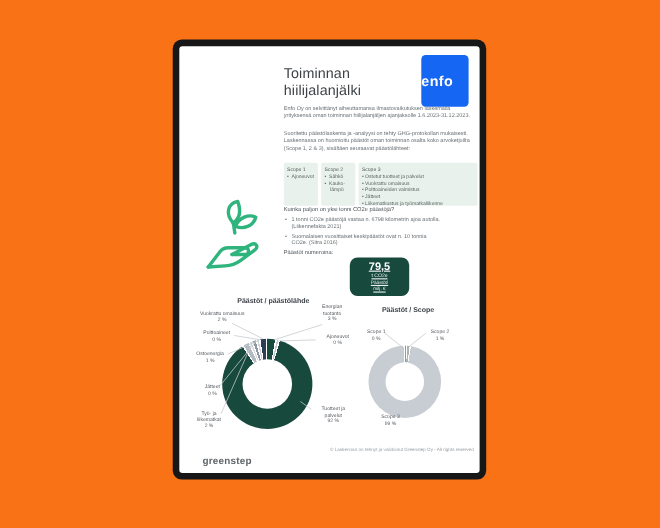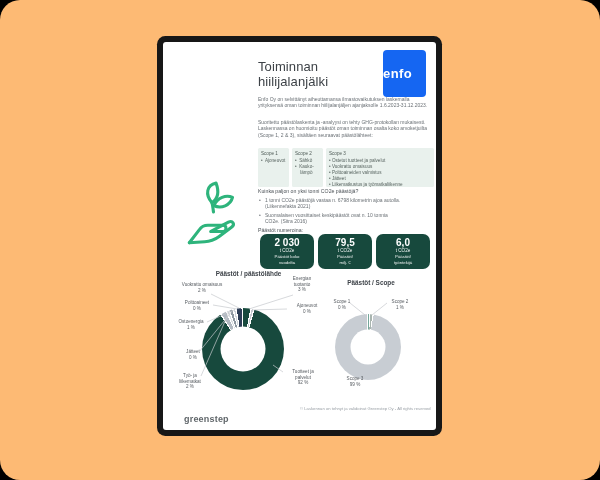--- a/index.html
+++ b/index.html
@@ -1,17 +1,17 @@
 <!DOCTYPE html>
 <html><head>
 <meta charset="utf-8">
 <style>
   html,body{margin:0;padding:0;background:#000;}
-  .stage{position:relative;width:600px;height:480px;background:#fdba74;overflow:hidden;
-         font-family:"Liberation Sans",sans-serif;border-radius:20px;}
+  .stage{position:relative;width:600px;height:480px;background:#f97316;overflow:hidden;
+         font-family:"Liberation Sans",sans-serif;}
   .page{position:absolute;left:163px;top:42px;width:273px;height:388px;background:#ffffff;
         border-radius:3px;box-shadow:0 0 0 6px #171717;}
   .page *{box-sizing:border-box;}
 
   .page-title{position:absolute;left:95px;top:17px;font-size:13px;line-height:15px;
               font-weight:500;color:#3d4247;white-space:pre-line;letter-spacing:.1px;}
   .enfo{position:absolute;left:220px;top:8px;width:43px;height:47px;background:#1566f2;
         border-radius:4px;display:flex;align-items:center;justify-content:flex-start;}
   .enfo span{color:#fff;font-size:13px;font-weight:700;letter-spacing:.4px;}
 
@@ -28,21 +28,21 @@
 
   .question{position:absolute;left:95px;top:146px;font-size:5.2px;color:#4c5257;}
   .fact{position:absolute;left:95px;width:176px;font-size:5px;line-height:6.2px;color:#6b7176;
         padding-left:7px;white-space:pre-line;}
   .fact::before{content:"•";position:absolute;left:1px;top:0;}
   #fact1{top:155px;} #fact2{top:170px;}
 
   .stats-label{position:absolute;left:95px;top:185px;font-size:5.2px;color:#4c5257;}
   .stat{position:absolute;top:192px;width:54px;height:35px;background:#17493d;border-radius:7px;
         color:#fff;text-align:center;padding-top:3px;}
-  #stat1{left:97px;} #stat2{left:155px;} #stat3{left:213px;}
+  #stat1{left:97px;} #stat2{left:155px;text-decoration:underline;} #stat3{left:213px;}
   .stat .sv{font-size:10px;font-weight:700;line-height:11px;}
   .stat .su{font-size:4.6px;line-height:5.4px;opacity:.95;}
   .stat .sc{font-size:4.3px;line-height:5.2px;margin-top:1px;opacity:.92;white-space:pre-line;}
 
   .chart-title{position:absolute;font-size:6.4px;font-weight:700;color:#3f444a;text-align:center;}
   #ct1{left:18px;top:228px;width:135px;} #ct2{left:148px;top:237px;width:120px;}
 
   .donut{position:absolute;border-radius:50%;}
   .donut::after{content:"";position:absolute;background:#fff;border-radius:50%;
                 left:50%;top:50%;transform:translate(-50%,-50%);}
@@ -113,37 +113,25 @@
     </svg>
 
     <div class="question">Kuinka paljon on yksi tonni CO2e päästöjä?</div>
     <div id="fact1" class="fact">1 tonni CO2e päästöjä vastaa n. 6798 kilometrin ajoa autolla.
 (Liikennefakta 2021)</div>
     <div id="fact2" class="fact">Suomalaisen vuosittaiset keskipäästöt ovat n. 10 tonnia
 CO2e. (Sitra 2016)</div>
 
     <div class="stats-label">Päästöt numeroina:</div>
 
-    <div id="stat1" class="stat">
-      <div class="sv">2 030</div>
-      <div class="su">t CO2e</div>
-      <div class="sc">Päästöt koko
-vuodelta</div>
-    </div>
     <div id="stat2" class="stat">
       <div class="sv">79,5</div>
       <div class="su">t CO2e</div>
       <div class="sc">Päästöt/
 milj. €</div>
-    </div>
-    <div id="stat3" class="stat">
-      <div class="sv">6,0</div>
-      <div class="su">t CO2e</div>
-      <div class="sc">Päästöt/
-työntekijä</div>
     </div>
 
     <div id="ct1" class="chart-title">Päästöt / päästölähde</div>
     <div id="ct2" class="chart-title">Päästöt / Scope</div>
 
     <div id="donut1" class="donut" style="background: conic-gradient(rgb(23, 73, 61) 0%, rgb(23, 73, 61) 2.80621%, rgb(255, 255, 255) 2.80621%, rgb(255, 255, 255) 3.40621%, rgb(195, 201, 207) 3.40621%, rgb(195, 201, 207) 3.95941%, rgb(255, 255, 255) 3.95941%, rgb(255, 255, 255) 4.55941%, rgb(23, 73, 61) 4.55941%, rgb(23, 73, 61) 90.6166%, rgb(255, 255, 255) 90.6166%, rgb(255, 255, 255) 91.2166%, rgb(179, 186, 194) 91.2166%, rgb(179, 186, 194) 93.0874%, rgb(255, 255, 255) 93.0874%, rgb(255, 255, 255) 93.6874%, rgb(217, 221, 225) 93.6874%, rgb(217, 221, 225) 94.2406%, rgb(255, 255, 255) 94.2406%, rgb(255, 255, 255) 94.8406%, rgb(141, 151, 160) 94.8406%, rgb(141, 151, 160) 95.776%, rgb(255, 255, 255) 95.776%, rgb(255, 255, 255) 96.376%, rgb(207, 212, 217) 96.376%, rgb(207, 212, 217) 96.9292%, rgb(255, 255, 255) 96.9292%, rgb(255, 255, 255) 97.5292%, rgb(45, 61, 86) 97.5292%, rgb(45, 61, 86) 99.4%, rgb(255, 255, 255) 99.4%, rgb(255, 255, 255) 100%);"></div>
     <div id="donut2" class="donut" style="background: conic-gradient(rgb(117, 167, 155) 0%, rgb(117, 167, 155) 0.577338%, rgb(255, 255, 255) 0.577338%, rgb(255, 255, 255) 1.17734%, rgb(169, 181, 176) 1.17734%, rgb(169, 181, 176) 2.15356%, rgb(255, 255, 255) 2.15356%, rgb(255, 255, 255) 2.75356%, rgb(200, 205, 211) 2.75356%, rgb(200, 205, 211) 99.4%, rgb(255, 255, 255) 99.4%, rgb(255, 255, 255) 100%);"></div>
 
     <div id="l-energian" class="clabel">Energian
 tuotanto

